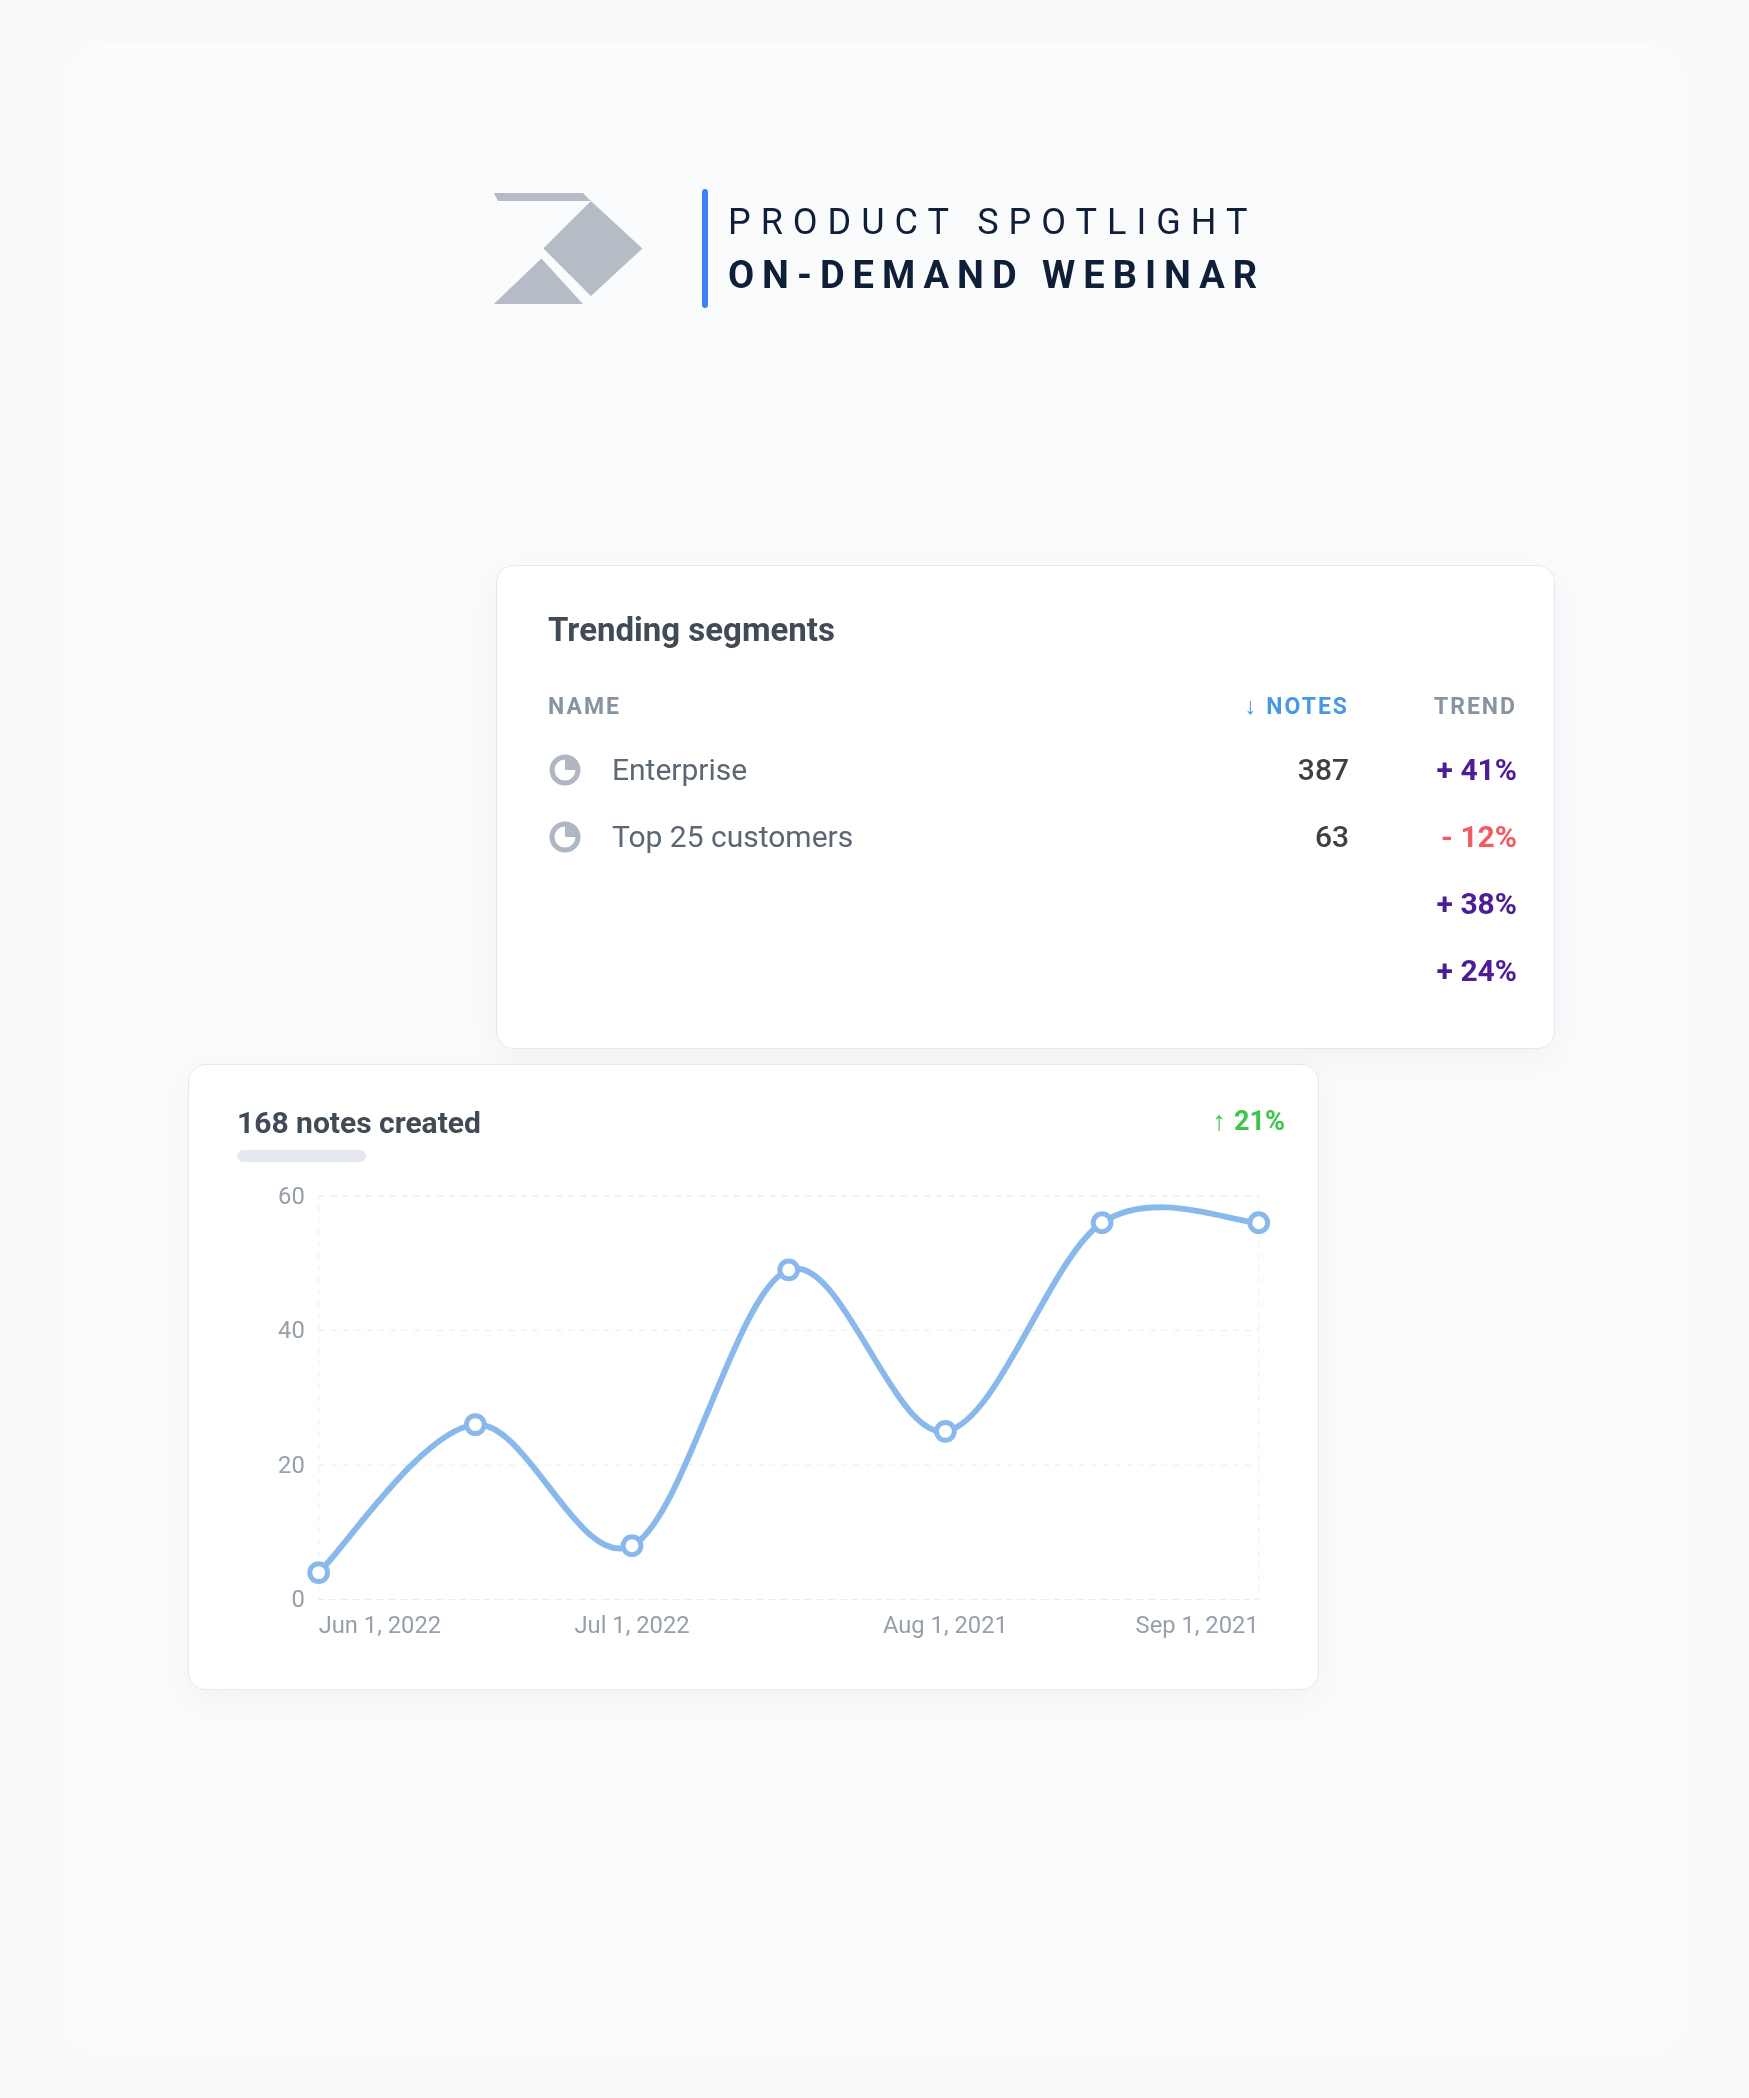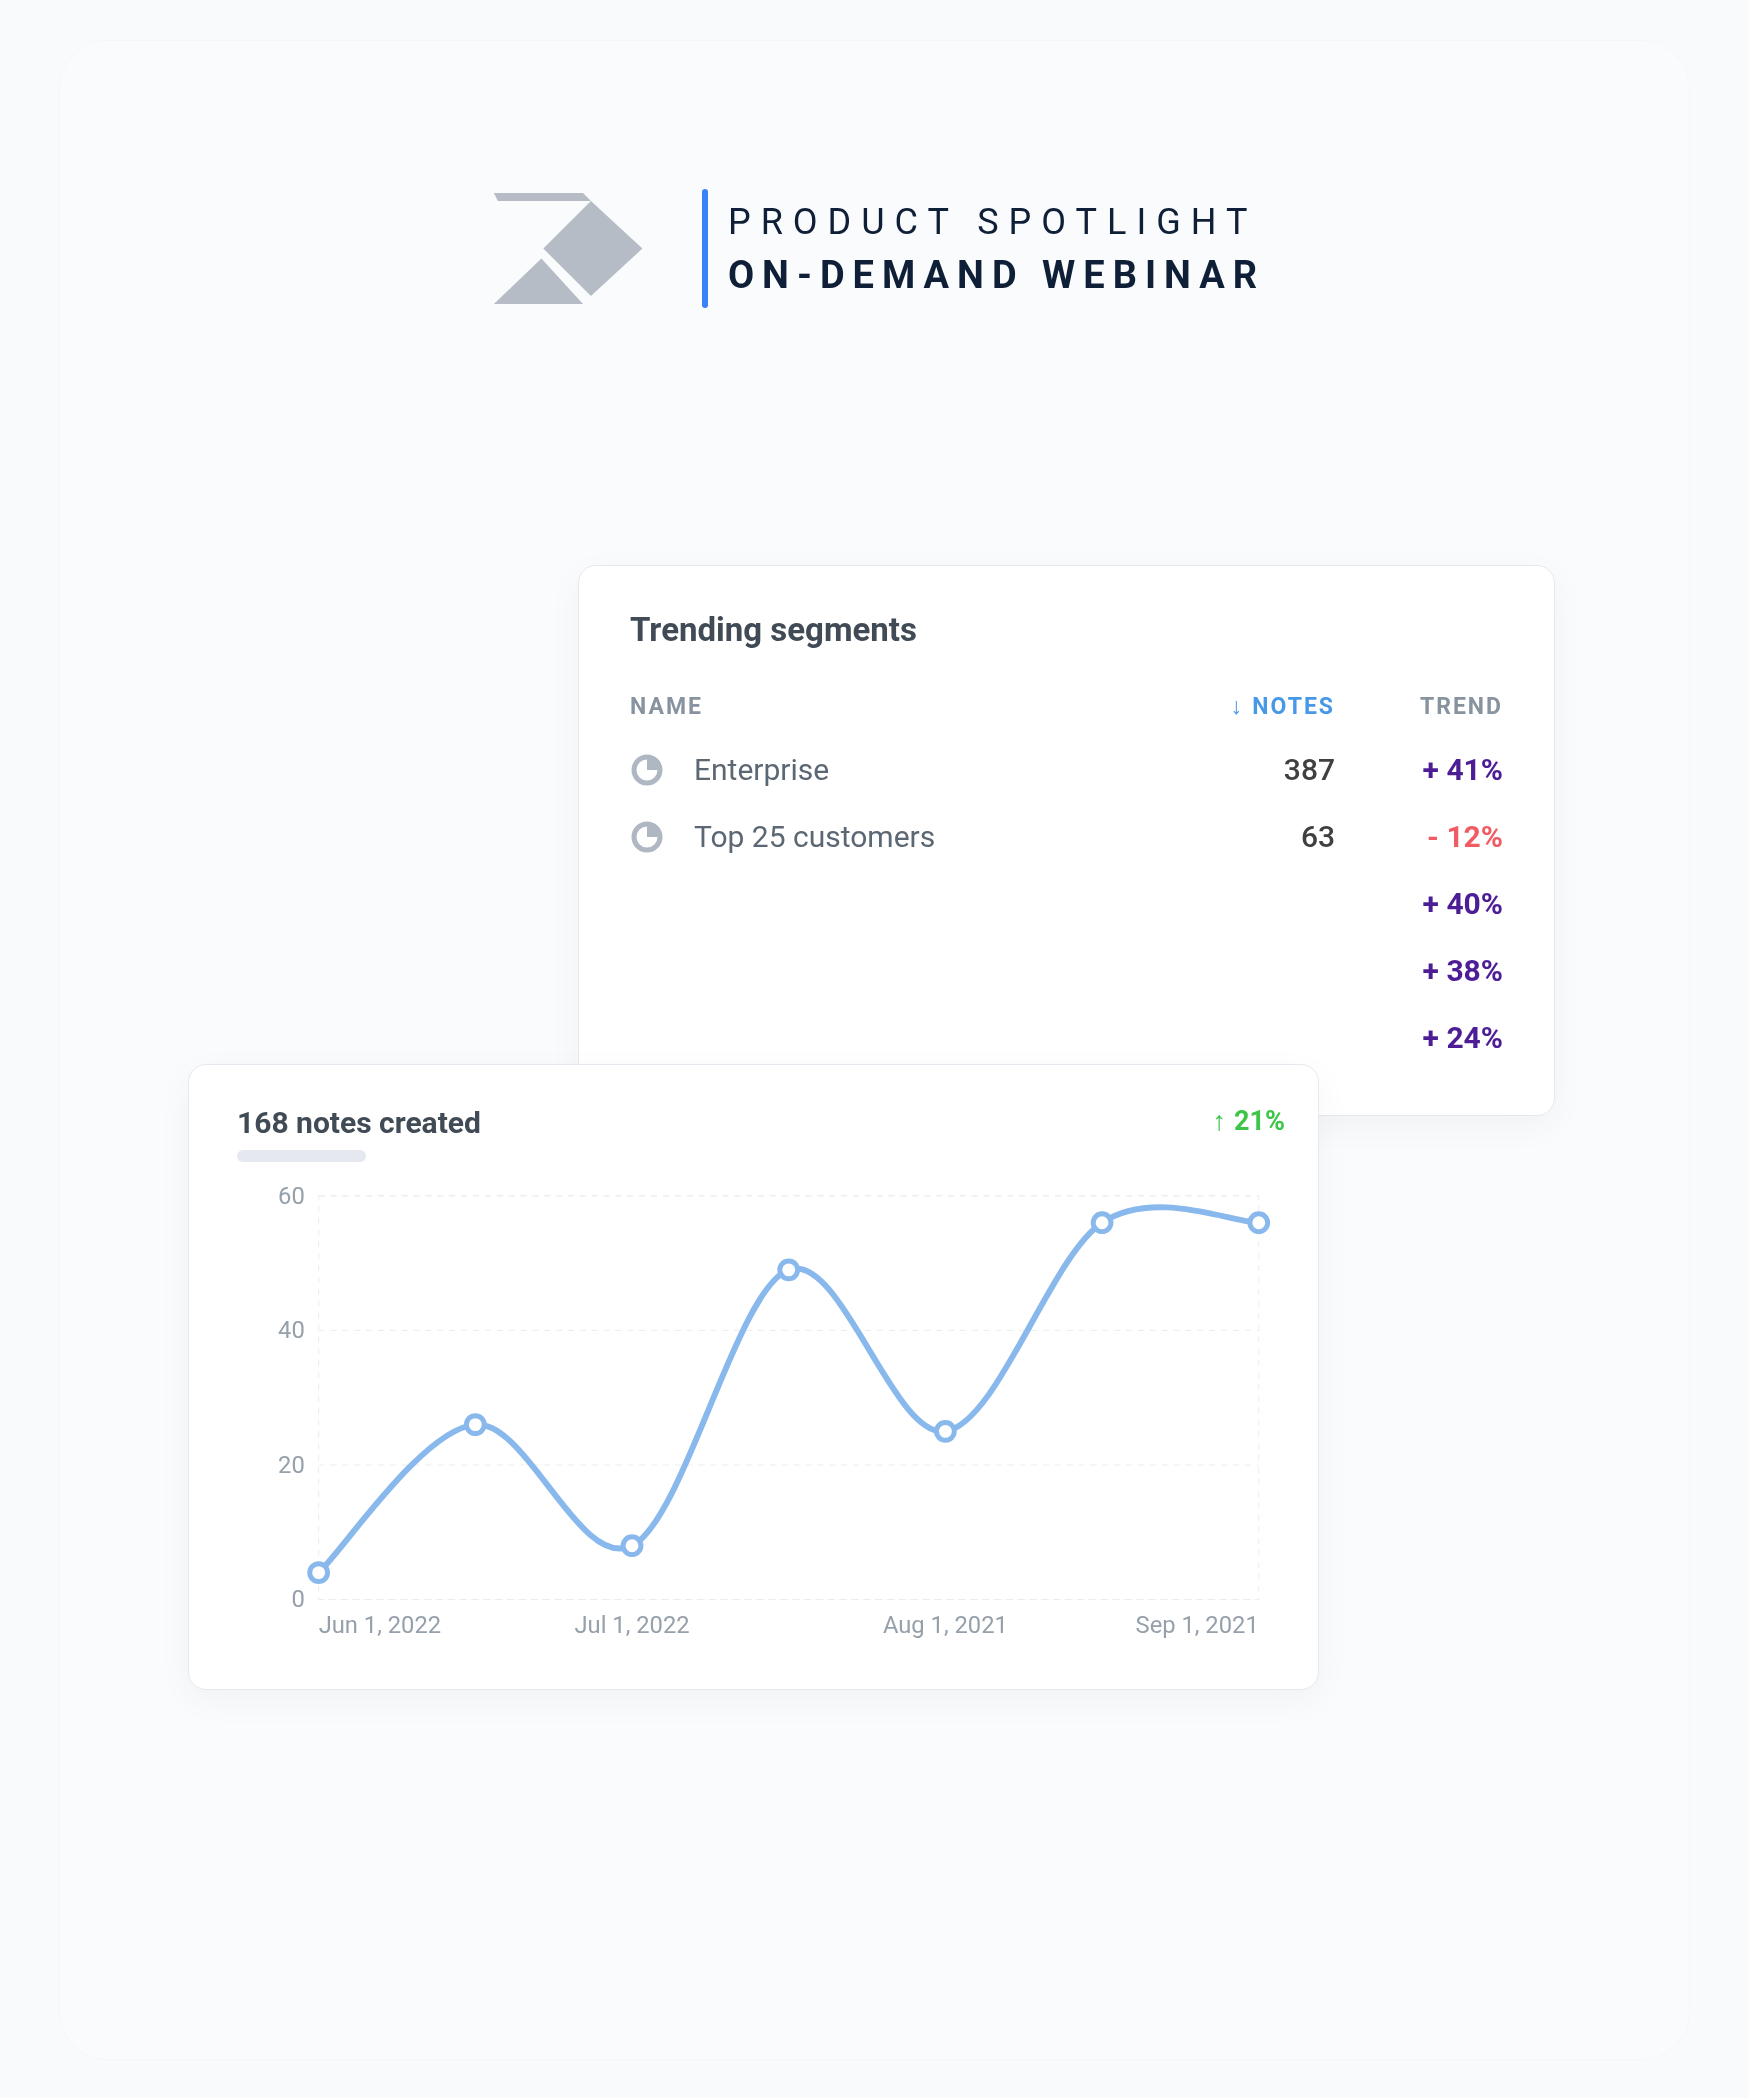--- a/index.html
+++ b/index.html
@@ -60,22 +60,22 @@
   .card {
     position: absolute;
     background: #ffffff;
     border: 1px solid #e5e9ef;
     border-radius: 18px;
     box-shadow: 0 10px 36px rgba(20,30,50,0.04);
   }
   .card-segments {
     right: 135px;
     top: 525px;
-    width: 977px;
-    padding: 44px 51px 44px 51px;
+    width: 1059px;
+    padding: 44px 37px 44px 51px;
   }
   .card-segments h3 {
     font-size: 33px;
     font-weight: 700;
     color: #404b56;
     margin-bottom: 28px;
   }
   .seg-head {
     display: grid;
     grid-template-columns: 1fr 168px 168px;
@@ -209,27 +209,20 @@
         <div class="seg-row">
           <div class="seg-name">
             <svg class="pie-icon" viewBox="0 0 34 34">
               <circle cx="17" cy="17" r="13" fill="none" stroke="#aeb7c2" stroke-width="5"></circle>
               <path d="M17 4 A13 13 0 0 1 30 17 L17 17 Z" fill="#aeb7c2"></path>
             </svg>
             <span>Top 25 customers</span>
           </div>
           <div class="seg-notes">63</div>
           <div class="seg-trend trend-down">- 12%</div>
-        </div>
-        <div class="seg-row">
-          <div class="seg-name">
-            <span></span>
-          </div>
-          <div class="seg-notes"></div>
-          <div class="seg-trend trend-up">+ 40%</div>
         </div>
         <div class="seg-row">
           <div class="seg-name">
             <span></span>
           </div>
           <div class="seg-notes"></div>
           <div class="seg-trend trend-up">+ 38%</div>
         </div>
         <div class="seg-row">
           <div class="seg-name">

